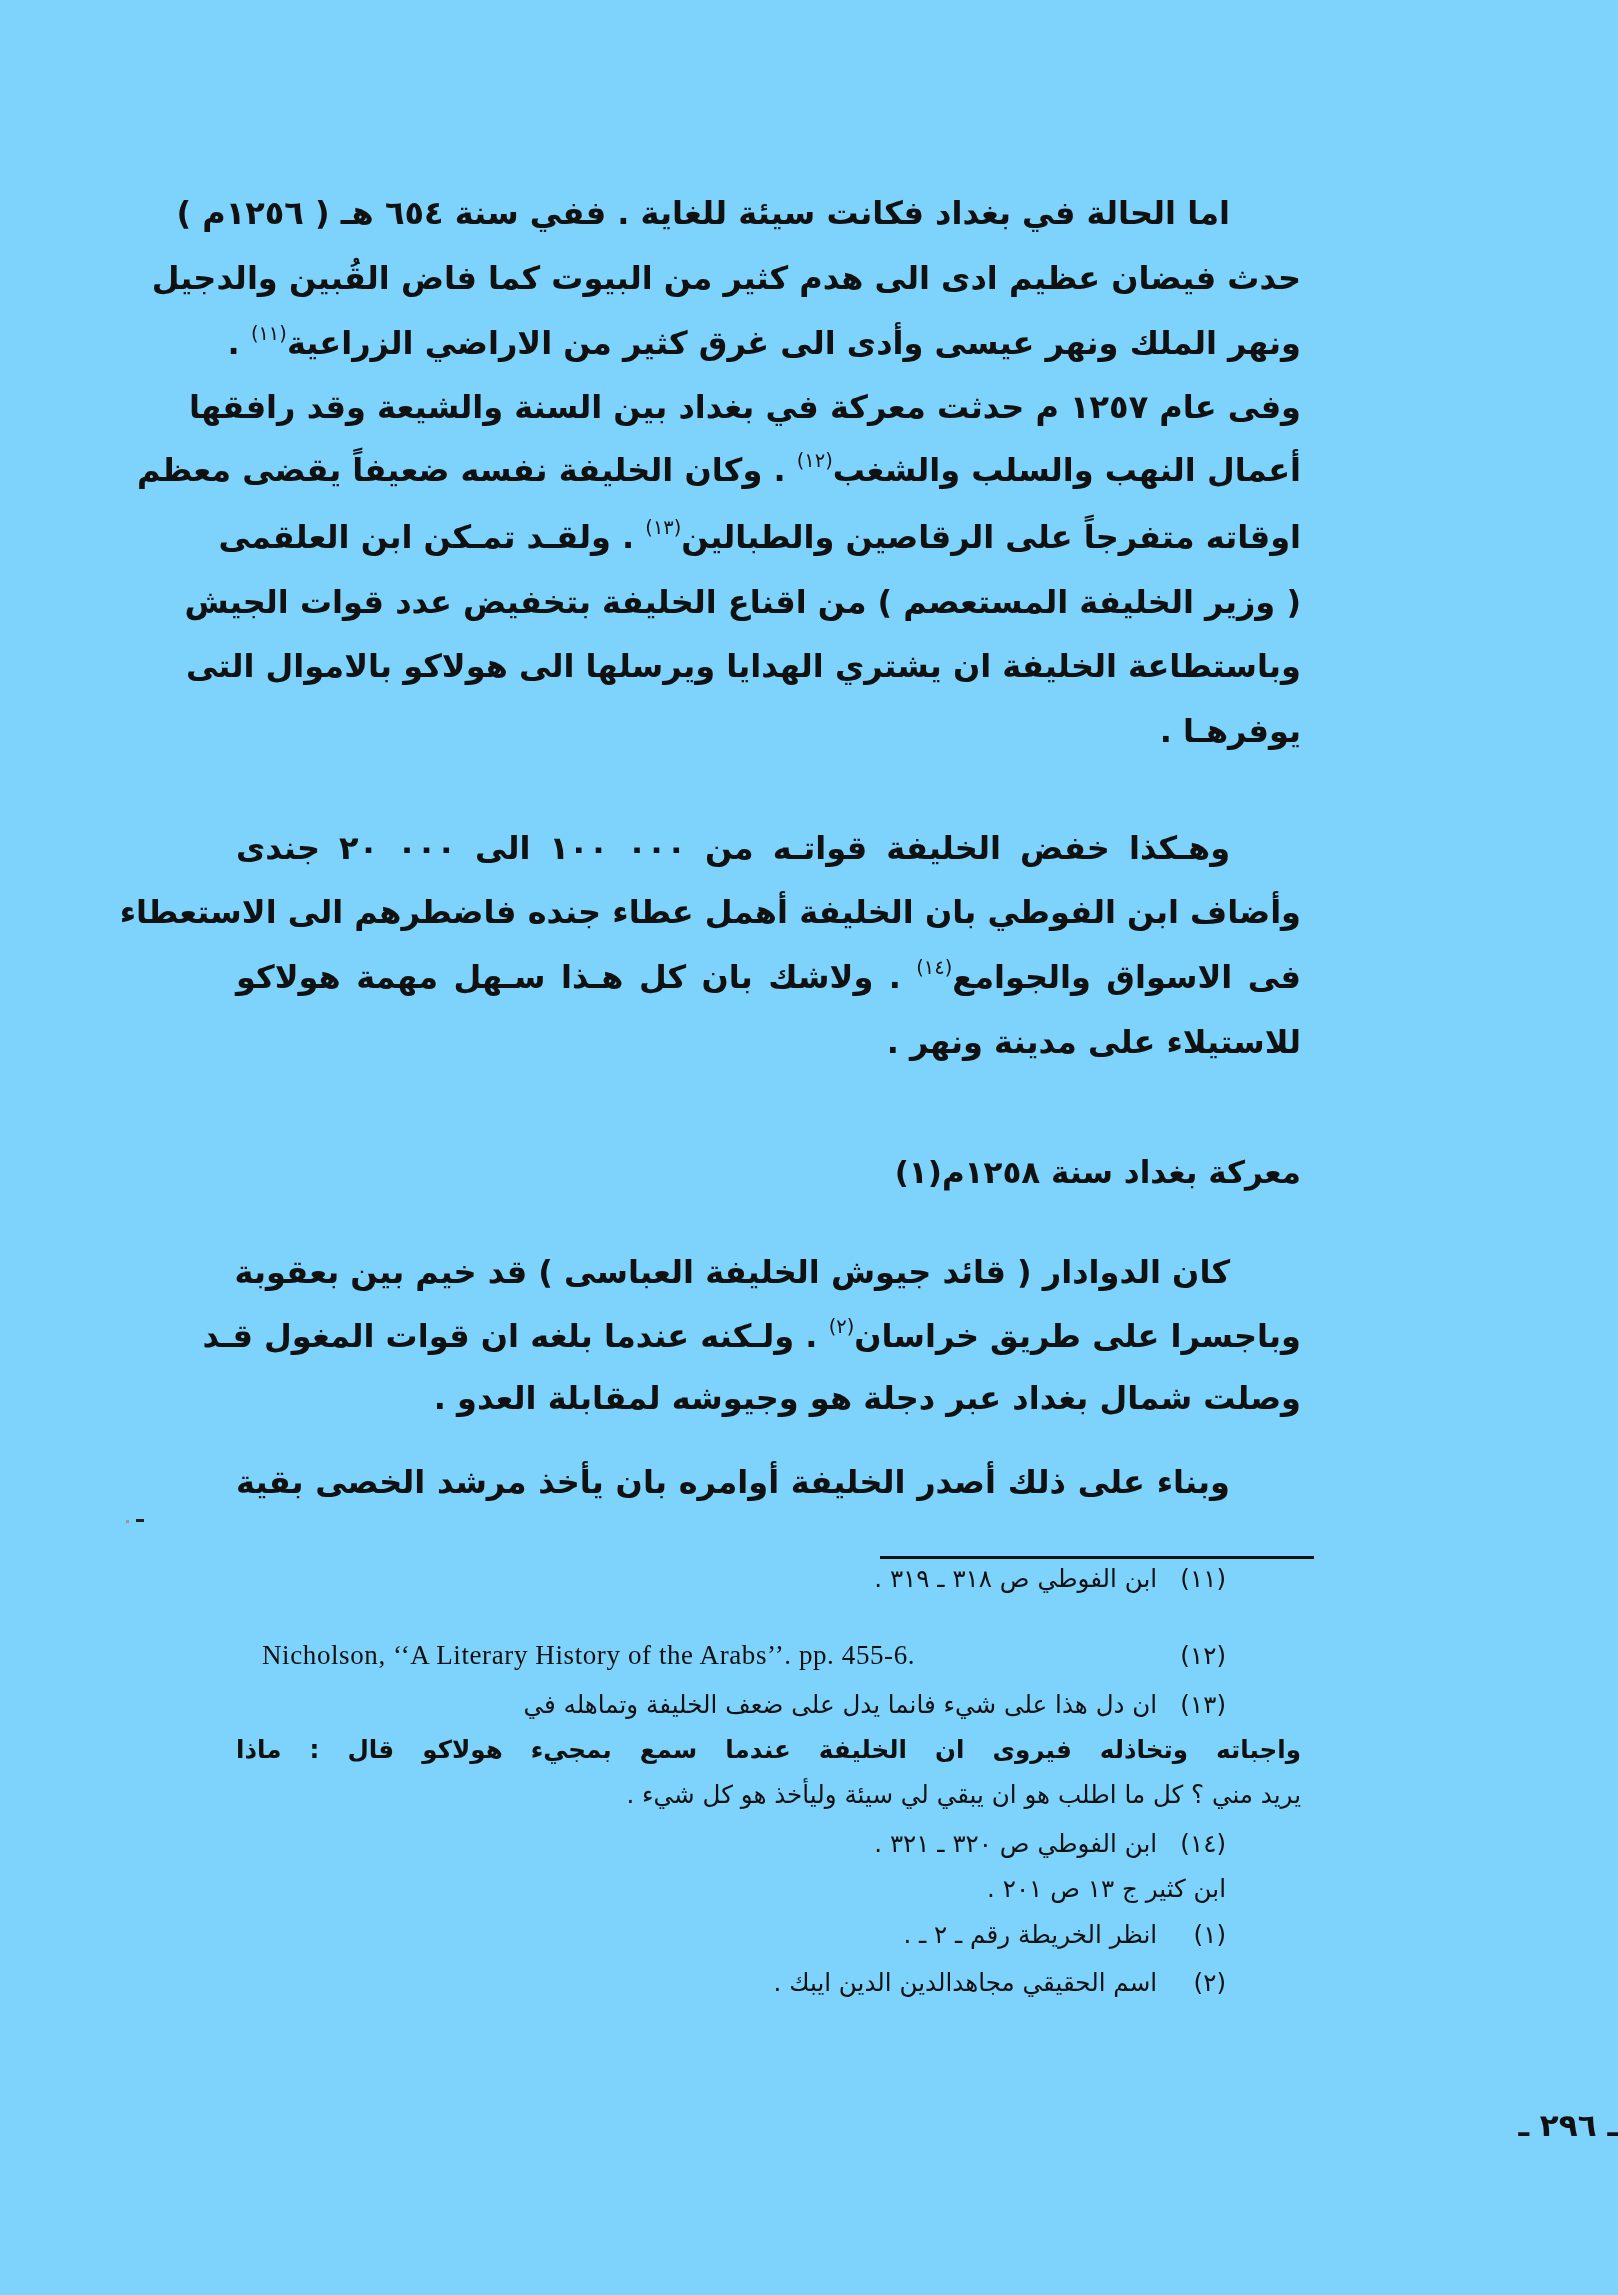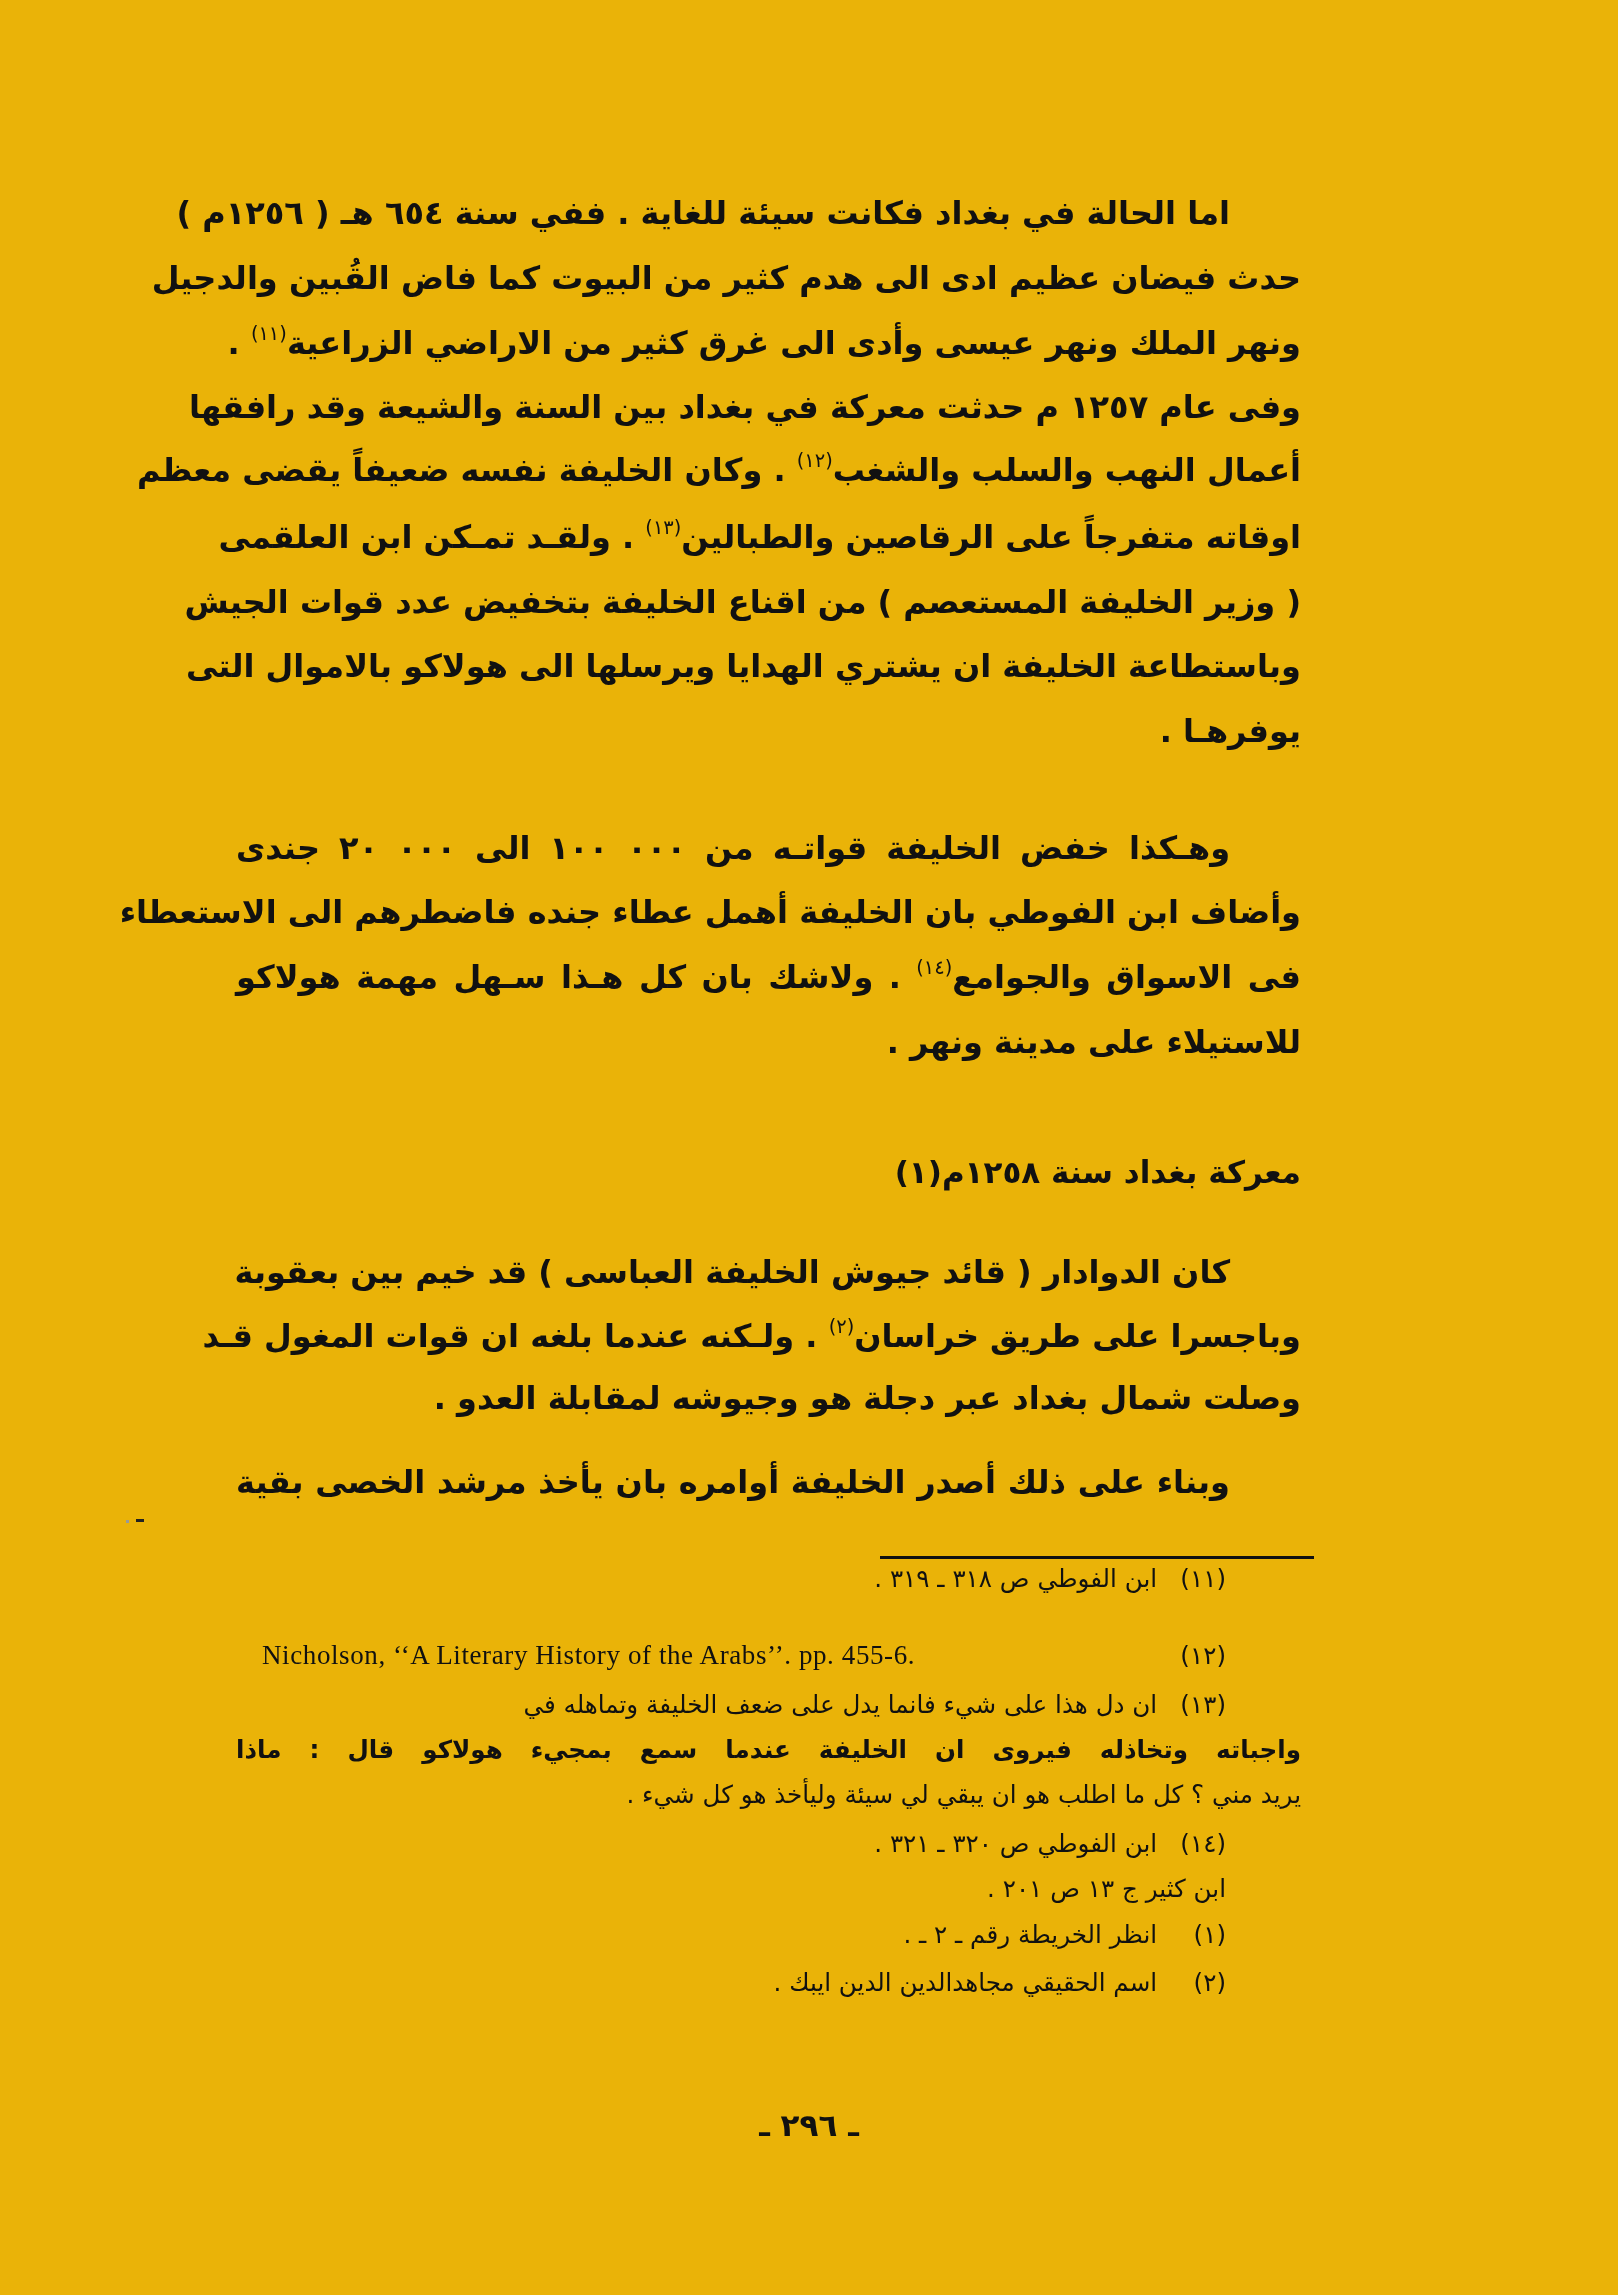--- a/index.html
+++ b/index.html
@@ -1,38 +1,38 @@
 <!DOCTYPE html>
 <html style="font-size:10.4px"><head>
 <meta charset="utf-8">
 <style>
   html, body { margin: 0; padding: 0; background: #ffffff; }
   body { width: 1618px; height: 2295px; position: relative; overflow: hidden;
          font-family: "DejaVu Serif", serif; color: #111; }
-  .page { position: absolute; left: 0; top: 0; width: 1618px; height: 2295px; background: #eab308; }
+  .page { position: absolute; left: 0; top: 0; width: 1618px; height: 2295px; background: #7dd3fc; }
   .col { position: absolute; left: 236px; width: 1065px; direction: rtl; }
   .body-line { position: absolute; right: 0; left: 0; height: 65px; font-size: 32px; line-height: 65px;
                white-space: nowrap; text-align: justify; text-align-last: justify; font-weight: bold;
                font-family: "DejaVu Sans", sans-serif; letter-spacing: 0.3px; }
   .body-line.last { text-align-last: right; }
   .body-line.indent { padding-right: 71px; }
   sup { font-size: 19.4px; vertical-align: 14.2px; line-height: 0; font-weight: normal; }
   .heading { position: absolute; right: 0; font-size: 31px; font-weight: bold; line-height: 58px;
              font-family: "DejaVu Sans", sans-serif; white-space: nowrap; }
   .rule { position: absolute; left: 880px; top: 1556px; width: 434px; height: 2.6px; background: #111; }
   .fn { position: absolute; left: 236px; width: 990px; direction: rtl; font-size: 24.6px; line-height: 49px;
         height: 49px; white-space: nowrap; font-family: "DejaVu Sans", sans-serif; }
   .fn .num { display: inline-block; width: 61px; text-align: right; }
   .fn.cont { text-align: justify; text-align-last: justify; width: 1065px; font-weight: bold; }
   .fn-row { position: absolute; left: 236px; width: 990px; height: 49px; line-height: 49px; font-size: 24.6px; }
   .fn-row .ltr-part { position: absolute; left: 0; direction: ltr; font-family: Liberation Serif, serif;
                       font-size: 27px; letter-spacing: 0.6px; white-space: nowrap; }
   .fn-row .rtl-part { position: absolute; right: 0; direction: rtl; font-family: "DejaVu Sans", sans-serif;
                       white-space: nowrap; }
-  .pagenum { position: absolute; left: 0; width: 1618px; top: 2107px; text-align: center; font-size: 31px;
+  .pagenum { position: absolute; left: 0; width: 1618px; top: 2107px; text-align: right; font-size: 31px;
              font-weight: bold; font-family: "DejaVu Sans", sans-serif; direction: rtl; }
   .speck { position: absolute; background: #222; }
 </style>
 </head>
 <body>
 
 <div class="page">
 
   <div class="col" style="top:0;">
     <div class="body-line indent" style="top:181px;">اما الحالة في بغداد فكانت سيئة للغاية . ففي سنة ٦٥٤ هـ ( ١٢٥٦م )</div>

